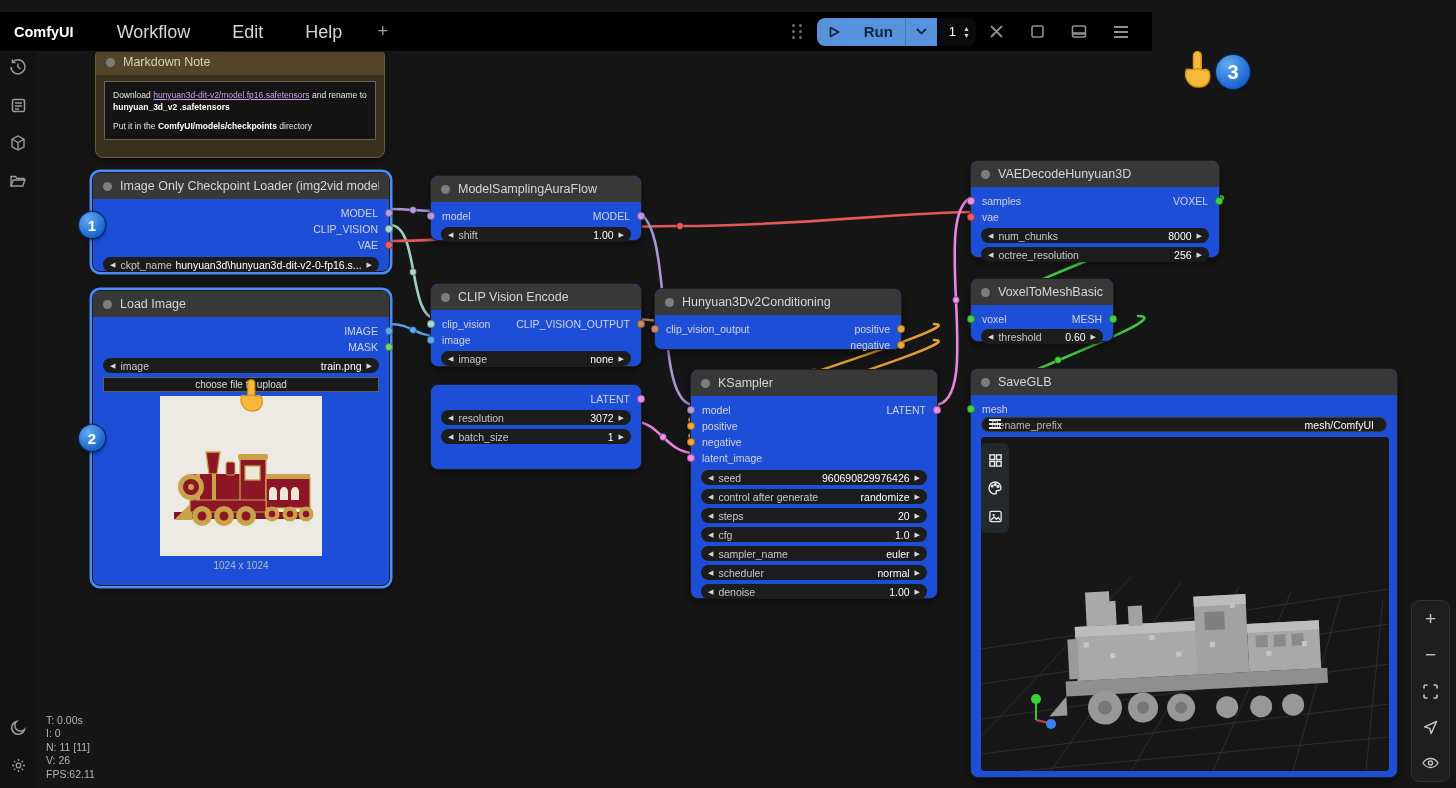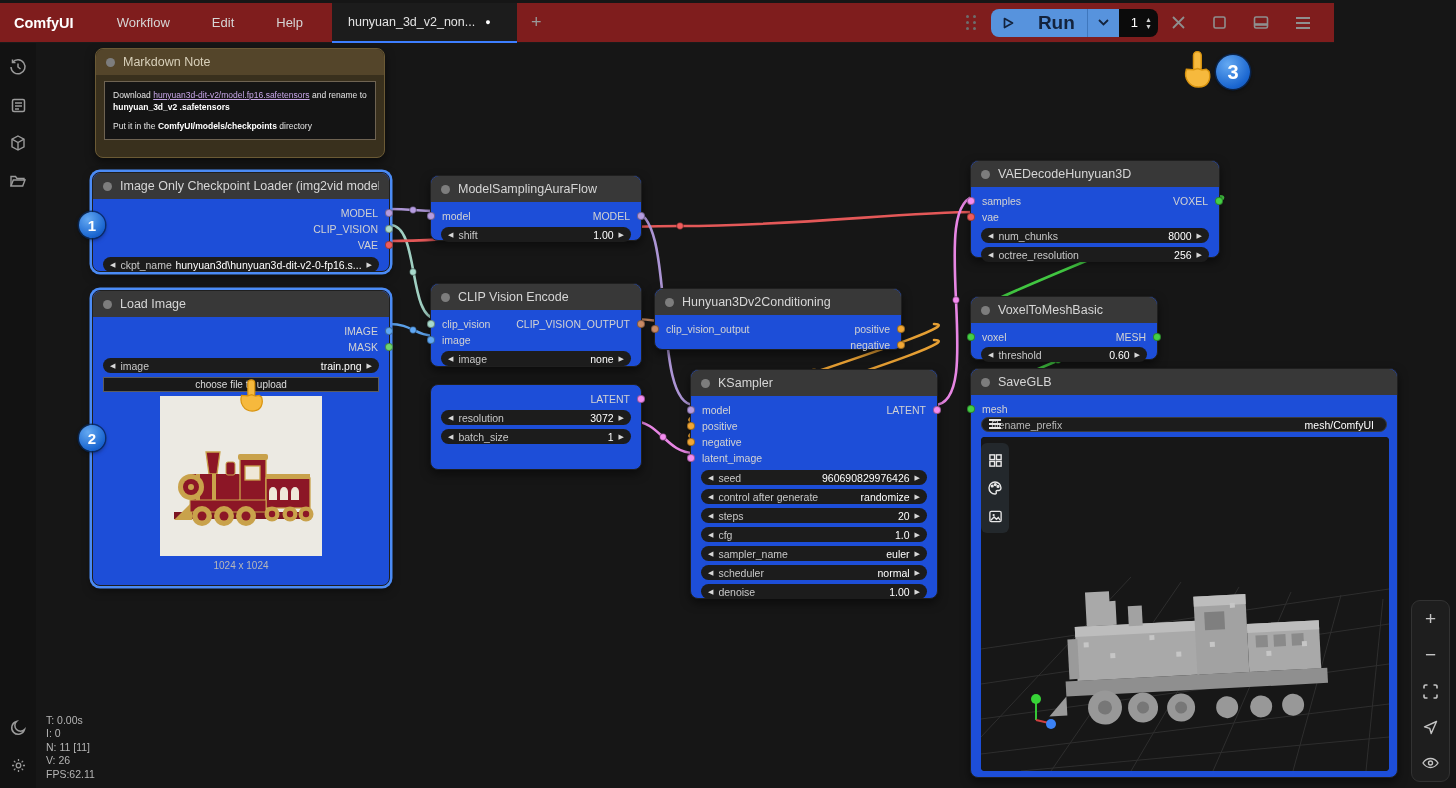--- a/index.html
+++ b/index.html
@@ -1,34 +1,34 @@
 <!DOCTYPE html>
 <html><head>
 <meta charset="utf-8">
 <style>
   * { margin:0; padding:0; box-sizing:border-box; }
   html,body { width:1456px; height:788px; overflow:hidden; background:#161616;
     font-family:"Liberation Sans", sans-serif; }
   .stage { position:absolute; inset:0; width:1456px; height:788px; }
 
   
-  .topbar { position:absolute; left:0; top:3px; width:1334px; height:40px; background:#7f1d1d;
+  .topbar { position:absolute; left:0; top:12px; width:1152px; height:40px; background:#000000;
     z-index:40; display:flex; align-items:center; border-bottom:1px solid #1a1a1a; }
   .logo { color:#fff; font-weight:bold; font-size:14.5px; padding:0 22px 0 14px; }
-  .menu-item { color:#d6d6d6; font-size:13px; padding:0 21px; height:40px; line-height:40px; cursor:default; }
+  .menu-item { color:#d6d6d6; font-size:18px; padding:0 21px; height:40px; line-height:40px; cursor:default; }
   .tab { height:40px; margin-left:8px; background:#1c1c1c; border-bottom:2px solid #3d7eff;
     display:flex; align-items:center; gap:10px; padding:0 16px; min-width:185px; }
   .tab-title { color:#e3e3e3; font-size:12.5px; }
   .tab-dot { color:#fff; font-size:9px; }
   .tab-plus { color:#9a9a9a; font-size:18px; padding:0 14px; }
   .tb-right { margin-left:auto; display:flex; align-items:center; gap:0; padding-right:10px; }
   .drag-dots { display:grid; grid-template-columns:4px 4px; grid-gap:3px; margin-right:14px; }
   .drag-dots i { width:3px; height:3px; border-radius:50%; background:#6d6d6d; }
   .runbar { display:flex; height:28px; border-radius:8px; overflow:hidden; }
-  .run-btn { background:#5793dd; color:#13233d; display:flex; align-items:center; gap:24px; padding:0 12px; font-size:19px; font-weight:bold; }
+  .run-btn { background:#5793dd; color:#13233d; display:flex; align-items:center; gap:24px; padding:0 12px; font-size:15px; font-weight:bold; }
   .run-chev { background:#5793dd; border-left:1px solid #3f77bd; display:flex; align-items:center; padding:0 10px; }
   .run-count { background:#0b0b0b; color:#fff; display:flex; align-items:center; padding:0 6px 0 12px; font-size:13px; gap:7px; }
   .stepper { display:flex; flex-direction:column; line-height:7px; font-size:7px; color:#cfcfcf; }
   .tb-icon { color:#8f8f8f; padding:0 13px; display:flex; align-items:center; }
 
   
   .sidebar { position:absolute; left:0; top:40px; width:36px; height:748px; background:#121212;
     z-index:30; display:flex; flex-direction:column; align-items:center; padding-top:8px; }
   .sb-icon { width:36px; height:38px; display:flex; align-items:center; justify-content:center; color:#9a9a9a; }
   .sb-bottom { margin-top:auto; margin-bottom:4px; display:flex; flex-direction:column; align-items:center; }
@@ -420,21 +420,21 @@
           </div>
         <div class="w">
             <span class="wa">◀</span>
             <span class="wl">octree_resolution</span>
             <span class="wv">256</span>
             <span class="wa">▶</span>
           </div>
       </div>
     </div>
 
-    <div class="node" style="left:970px; top:296px; width:188px; height:64px;text-align:center;">
+    <div class="node" style="left:970px; top:278px; width:144px; height:64px;text-align:center;">
       <div class="nhead">
           <span class="hdot"></span>
           <span class="ntitle">VoxelToMeshBasic</span>
         </div>
       <div class="rows">
         <div class="prow">
             <span class="pdot in c-green"></span>
             <span>voxel</span>
           <span style="margin-left:auto">MESH</span>
             <span class="pdot out c-green"></span>
@@ -557,24 +557,20 @@
         </div>
       </div>
     </div>
   </div>
 
   <div class="topbar">
     <span class="logo">ComfyUI</span>
     <span class="menu-item">Workflow</span>
     <span class="menu-item">Edit</span>
     <span class="menu-item">Help</span>
-    <div class="tab">
-      <span class="tab-title">hunyuan_3d_v2_non...</span>
-      <span class="tab-dot">●</span>
-    </div>
     <span class="tab-plus">+</span>
     <div class="tb-right">
       <span class="drag-dots">
           <i></i>
           <i></i>
           <i></i>
           <i></i>
           <i></i>
           <i></i>
         </span>

